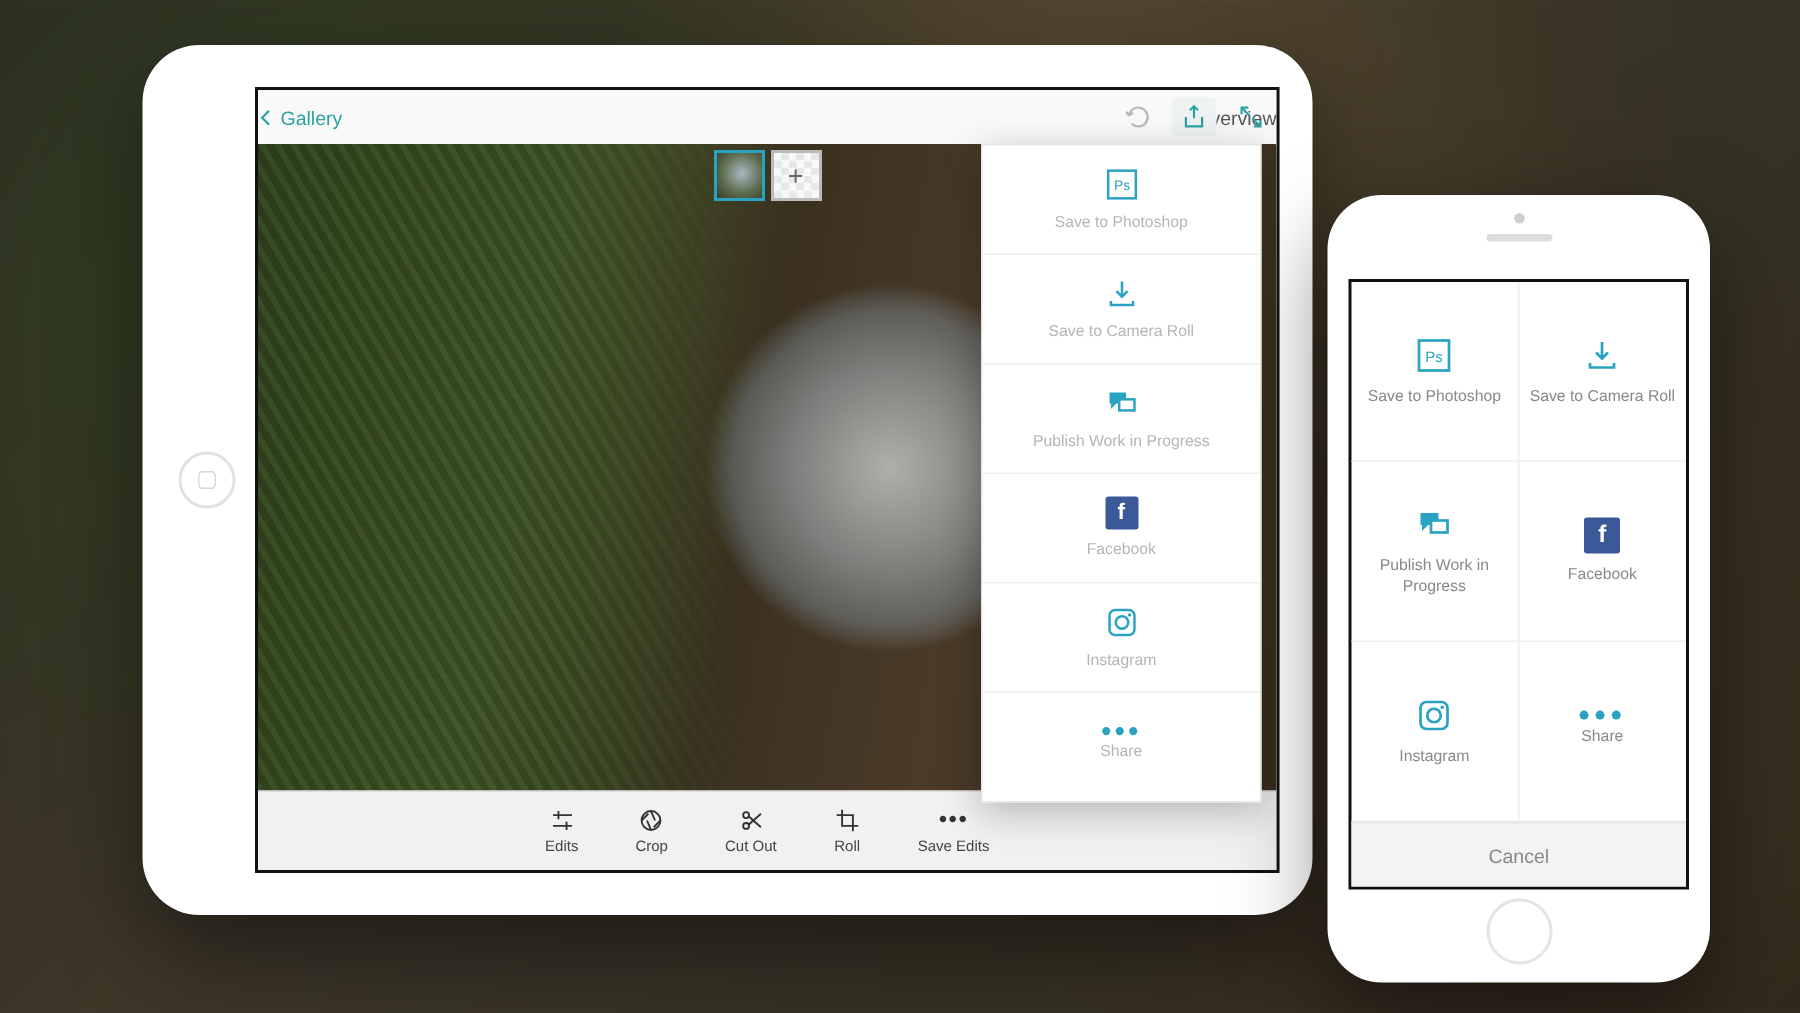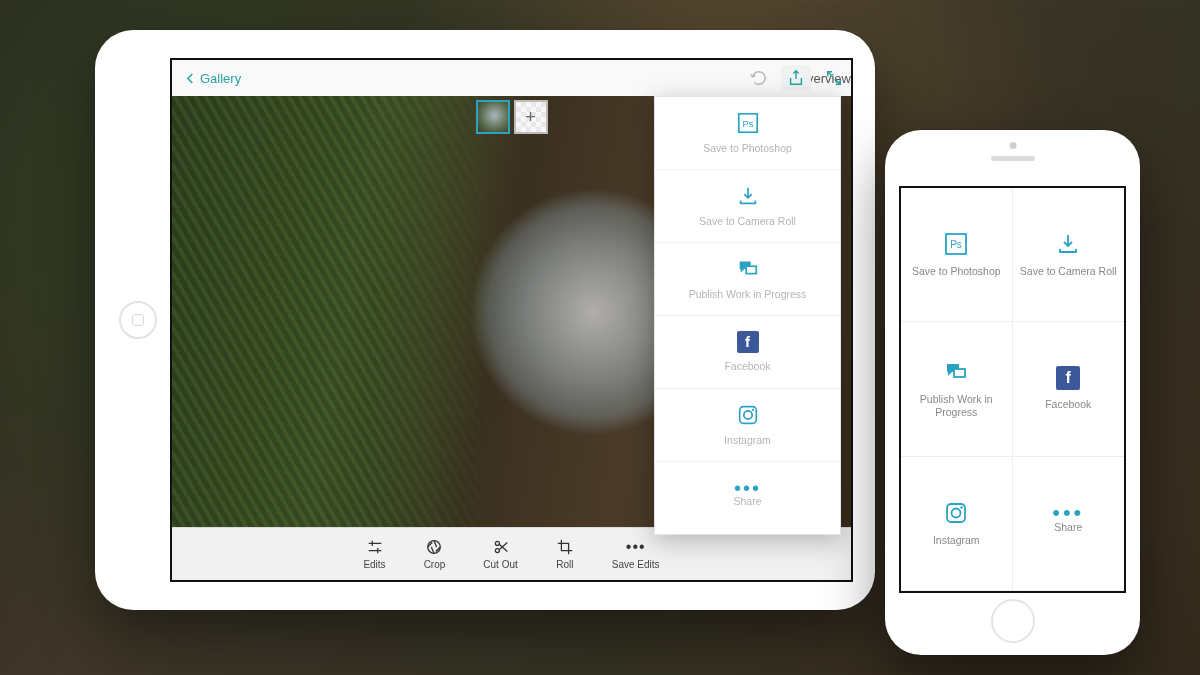--- a/index.html
+++ b/index.html
@@ -14,21 +14,21 @@
 
   
   .ipad{position:absolute;left:95px;top:30px;width:780px;height:580px;background:#fff;border-radius:38px;
         box-shadow:0 25px 60px rgba(0,0,0,.45),0 0 0 1px rgba(0,0,0,.05);}
   .ipad-home{position:absolute;left:24px;top:50%;width:34px;height:34px;border:2px solid #e2e2e2;border-radius:50%;transform:translateY(-50%);}
   .ipad-home::after{content:"";position:absolute;left:50%;top:50%;width:10px;height:10px;border:1.5px solid #d8d8d8;border-radius:3px;transform:translate(-50%,-50%);}
   .ipad-screen{position:absolute;left:75px;right:22px;top:28px;bottom:28px;border:2px solid #111;background:#d9d9d9;overflow:hidden;}
 
   
   .nav{height:36px;background:#f9f9f9;border-bottom:1px solid #e0e0e0;display:flex;align-items:center;position:relative;font-size:13px;}
-  .nav .back{display:flex;align-items:center;gap:4px;color:#2aa3a3;padding-left:13px;}
+  .nav .back{display:flex;align-items:center;gap:4px;color:#2aa3a3;padding-left:0;}
   .nav .back svg{width:11px;height:11px;}
   .nav .title{position:absolute;left:0;right:0;text-align:right;color:#555;pointer-events:none;}
   .nav .right{position:absolute;right:8px;top:0;height:100%;display:flex;align-items:center;gap:14px;}
   .nav .right .ico{width:18px;height:18px;display:flex;align-items:center;justify-content:center;}
   .nav .right .ico.disabled svg{stroke:#b8b8b8;}
   .nav .right .ico svg{stroke:#2aa3a3;fill:none;stroke-width:1.6;}
   .nav .right .share-box{background:#eef2f3;border-radius:4px;padding:4px 6px;}
 
   
   .canvas{position:absolute;left:0;right:0;top:36px;bottom:52px;overflow:hidden;}
@@ -273,14 +273,17 @@
           </span>
         <span class="lbl">Instagram</span>
       </div>
 
       <div class="ph-cell">
         <span class="dots">•••</span>
         <span class="lbl">Share</span>
       </div>
 
     </div>
+    <div class="ph-cancel">
+      <span>Cancel</span>
+    </div>
   </div>
 </div>
 
 </body></html>

